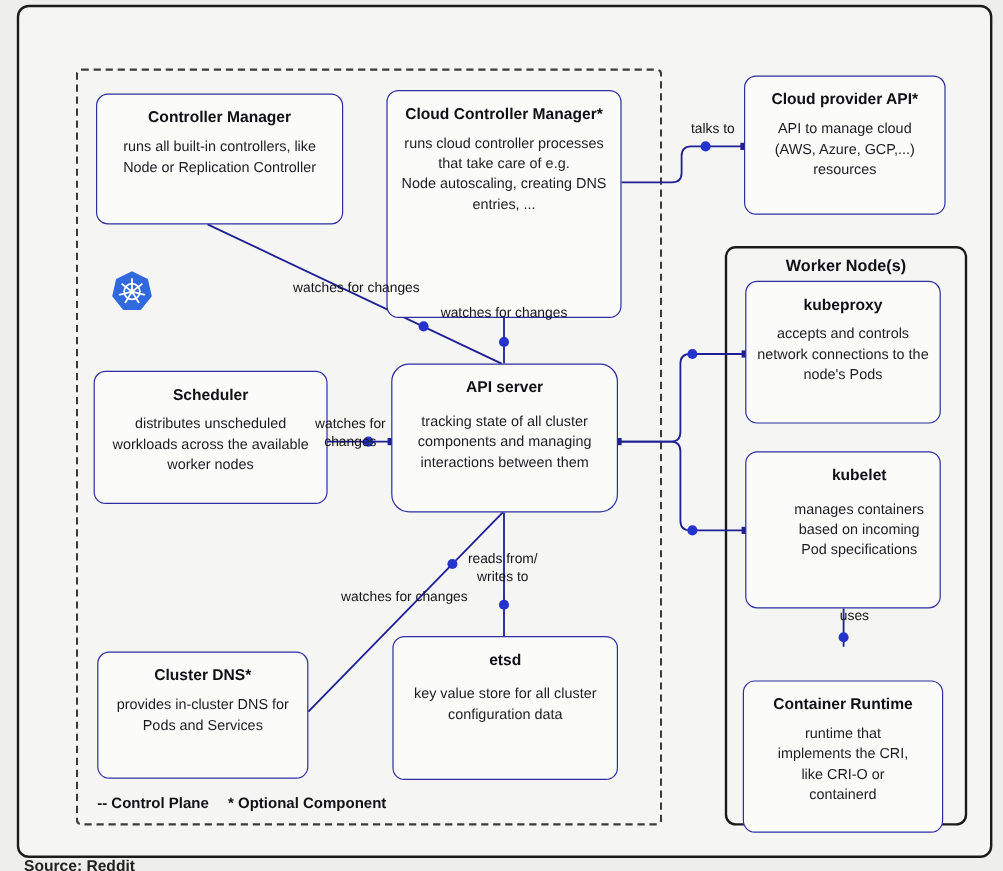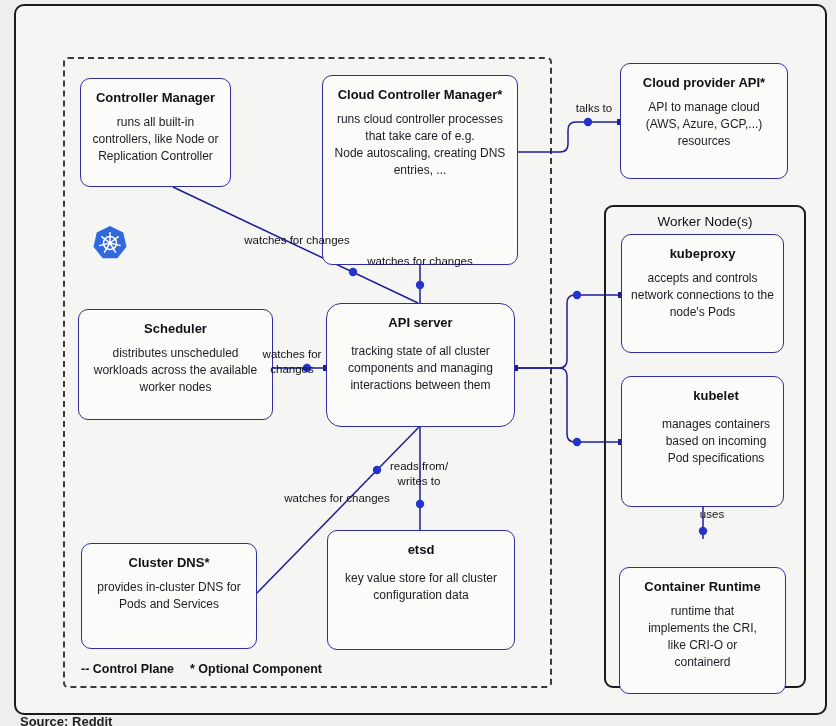--- a/index.html
+++ b/index.html
@@ -15,33 +15,33 @@
   }
   .control-plane{
     position:absolute;left:63px;top:57px;width:485px;height:627px;
     border:2px dashed #3a3a3a;border-radius:5px;
   }
   .worker-group{
     position:absolute;left:604px;top:205px;width:198px;height:479px;
     border:2px solid #1b1b1b;border-radius:9px;background:#f5f5f3;
   }
   .worker-title{
-    text-align:center;font-weight:normal;font-size:13.5px;padding-top:7px;color:#101016;
+    text-align:center;font-weight:bold;font-size:13.5px;padding-top:7px;color:#101016;
   }
   .node{
     position:absolute;background:#fbfbf9;border:1.6px solid #2e2ea2;border-radius:10px;
     display:flex;flex-direction:column;align-items:center;box-sizing:border-box;
     padding:11px 9px 6px 9px;gap:9px;
   }
   .node-title{font-weight:bold;font-size:13px;text-align:center;color:#101016;}
   .node-body{
     font-size:12px;line-height:1.42;text-align:center;color:#1c1c22;
     white-space:pre-line;
   }
-  #n-cm  {left:80px; top:78px; width:151px;height:109px;}
+  #n-cm  {left:80px; top:78px; width:206px;height:109px;}
   #n-ccm {left:322px;top:75px; width:196px;height:190px;}
   #n-cpa {left:620px;top:63px; width:168px;height:116px;}
   #n-sch {left:78px; top:309px;width:195px;height:111px;}
   #n-api {left:326px;top:303px;width:189px;height:124px;gap:13px;border-radius:15px;}
   #n-etsd{left:327px;top:530px;width:188px;height:120px;gap:13px;}
   #n-dns {left:81px; top:543px;width:176px;height:106px;}
   #n-kp  {left:621px;top:234px;width:163px;height:119px;}
   #n-kl  {left:621px;top:376px;width:163px;height:131px;gap:13px;padding-left:36px;}
   #n-cr  {left:619px;top:539px;width:167px;height:127px;margin-top:28px;}
   svg.wires{position:absolute;left:0;top:0;pointer-events:none;}

